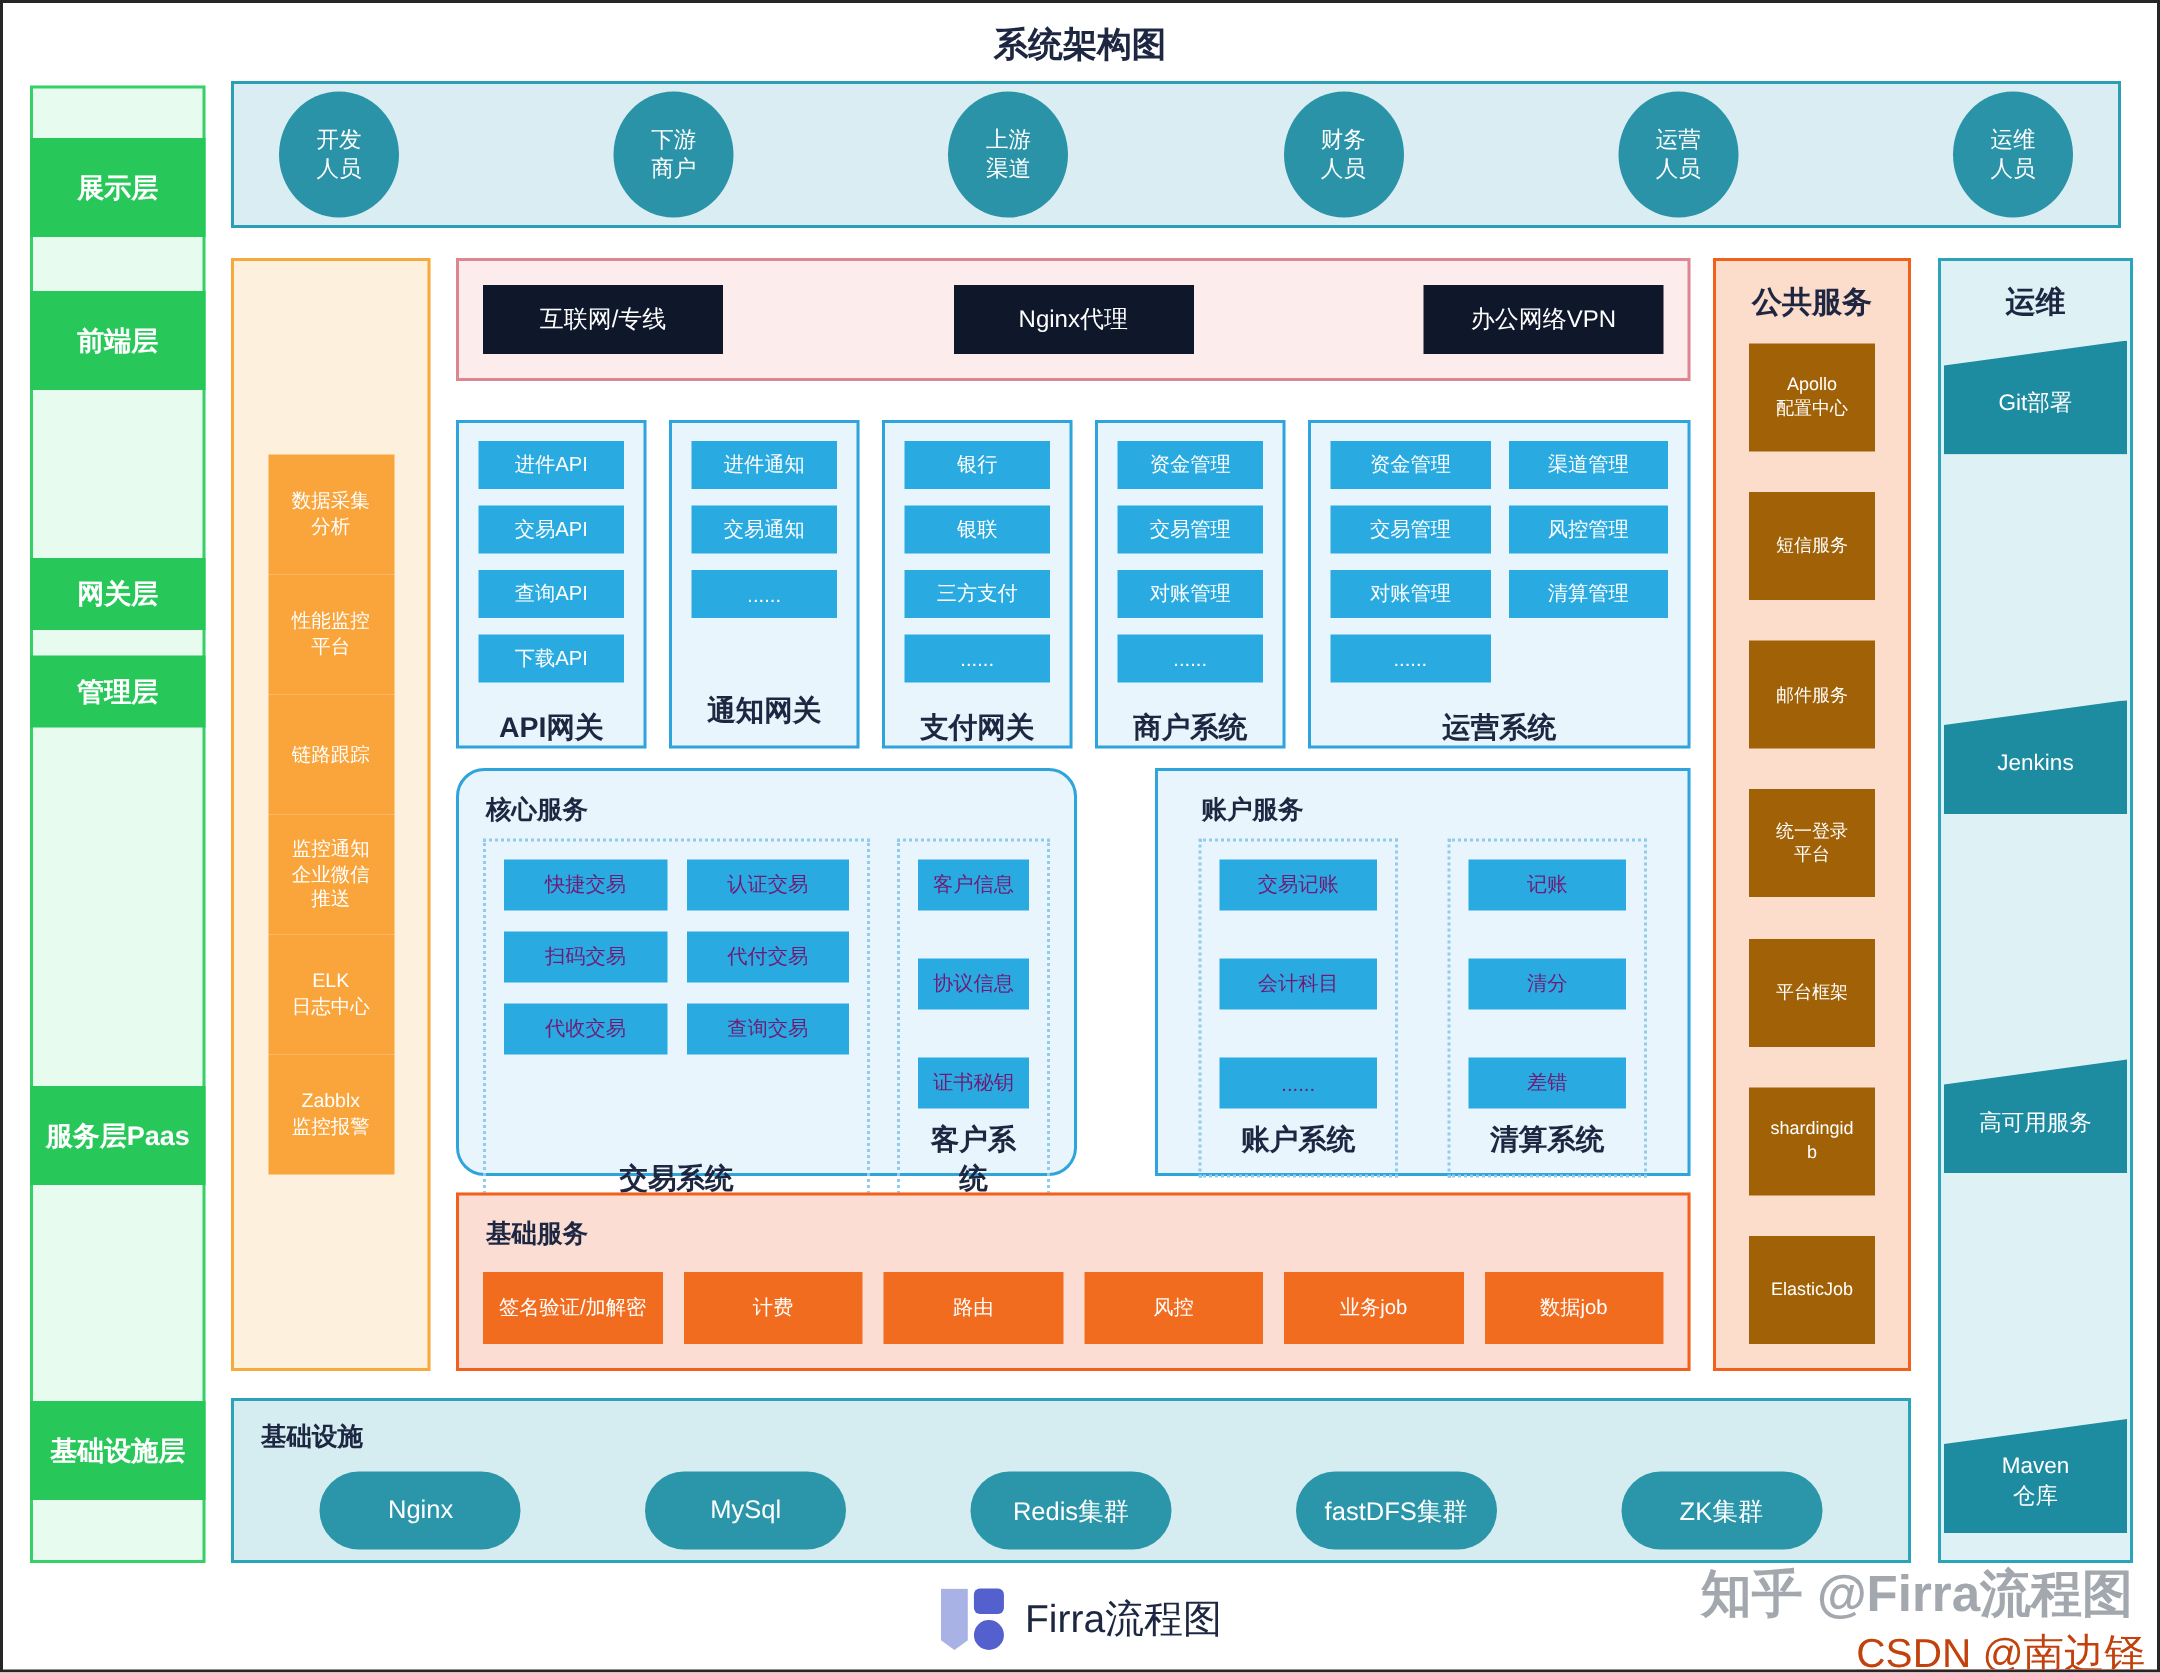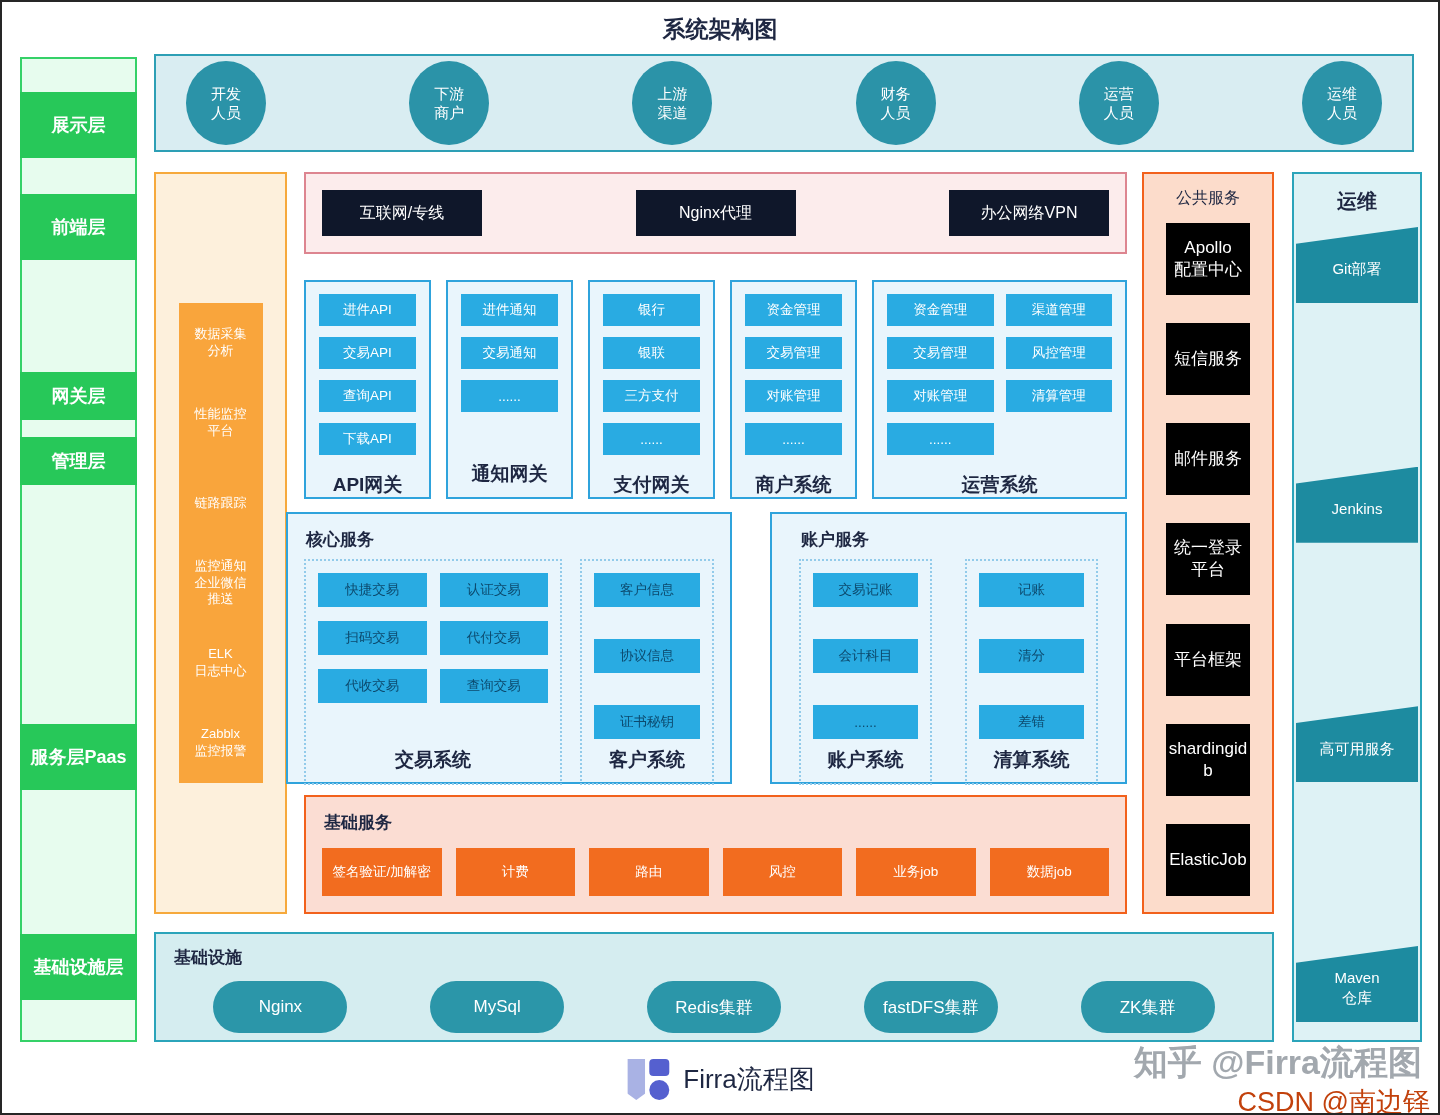--- a/index.html
+++ b/index.html
@@ -31,40 +31,40 @@
   #gateways{left:302px;top:278px;width:823px;height:219px;display:flex;gap:15px;}
   .gpanel{background:#e9f5fc;border:2px solid #2fa3dc;box-sizing:border-box;width:127px;display:flex;flex-direction:column;padding:12px 13px 8px;gap:11px;}
   .gpanel.wide{flex:1;width:auto;}
   .bitem{height:32px;min-height:32px;background:#29abe2;color:#fff;font-size:13.5px;white-space:nowrap;}
   .gtitle{margin-top:auto;text-align:center;font-size:19px;font-weight:bold;color:#1e2742;padding:6px 0 2px;}
   .twocol{display:flex;gap:12px;}
   .twocol > div{flex:1;display:flex;flex-direction:column;gap:11px;}
 
   
   .spanel{background:#e9f5fc;border:2px solid #2fa3dc;padding:10px 16px;display:flex;flex-direction:column;}
-  #core{left:284px;top:510px;width:446px;height:272px;}
+  #core{left:302px;top:510px;width:414px;height:272px;border-radius:19px;}
   #account{left:768px;top:510px;width:357px;height:272px;padding:10px 27px;}
   .ptitle{font-size:17px;font-weight:bold;color:#1e2742;padding:4px 2px;}
   .groups{display:flex;gap:18px;flex:1;margin-top:4px;}
   .dgroup{border:2px dotted #93cbea;padding:12px 12px 6px;display:flex;flex-direction:column;box-sizing:border-box;}
   .dgroup .grid2{display:grid;grid-template-columns:1fr 1fr;gap:14px 13px;}
   .dgroup .col1{display:flex;flex-direction:column;gap:32px;}
-  .citem{height:34px;min-height:34px;background:#29abe2;color:#0c4a6e;font-size:13.5px;white-space:nowrap;}
+  .citem{height:34px;min-height:34px;background:#29abe2;color:#701a75;font-size:13.5px;white-space:nowrap;}
   .glabel{margin-top:auto;text-align:center;font-size:19px;font-weight:bold;color:#1e2742;padding:8px 0 4px;}
 
   
   #base{left:302px;top:793px;width:823px;height:119px;background:#fbddd3;border:2px solid #f2611c;padding:10px 16px;box-sizing:border-box;}
   #base .row{display:flex;gap:14px;margin-top:10px;}
   .rbox{flex:1;height:48px;background:#f26c1f;color:#fff;font-size:13.5px;white-space:nowrap;}
 
   
   #public{left:1140px;top:170px;width:132px;height:742px;background:#fcdccb;border:2px solid #f2611c;display:flex;flex-direction:column;align-items:center;padding:14px 0 16px;}
-  #public .ctitle{font-size:16px;font-weight:normal;color:#1e2742;}
+  #public .ctitle{font-size:20px;font-weight:bold;color:#1e2742;}
   #public .stack{flex:1;width:100%;display:flex;flex-direction:column;align-items:center;justify-content:space-between;margin-top:14px;}
-  .redbox{width:84px;height:72px;background:#000000;color:#fff;font-size:17px;flex:0 0 auto;}
+  .redbox{width:84px;height:72px;background:#a16207;color:#fff;font-size:12px;flex:0 0 auto;}
 
   
   #ops{left:1290px;top:170px;width:130px;height:870px;background:#def2f5;border:2px solid #2ba4ba;display:flex;flex-direction:column;align-items:center;padding:14px 0 18px;}
   #ops .ctitle{font-size:20px;font-weight:bold;color:#1e2742;}
   #ops .stack{flex:1;width:100%;display:flex;flex-direction:column;align-items:center;justify-content:space-between;margin-top:12px;}
   .shape{width:122px;height:76px;background:#1d8ba0;color:#fff;font-size:15px;clip-path:polygon(0 22%,100% 0,100% 100%,0 100%);padding-top:8px;box-sizing:border-box;flex:0 0 auto;}
 
   
   #infra{left:152px;top:930px;width:1120px;height:110px;background:#d5edf0;border:2px solid #2ba4ba;padding:8px 16px;box-sizing:border-box;}
   #infra .row{display:flex;justify-content:space-around;align-items:center;margin-top:8px;}

